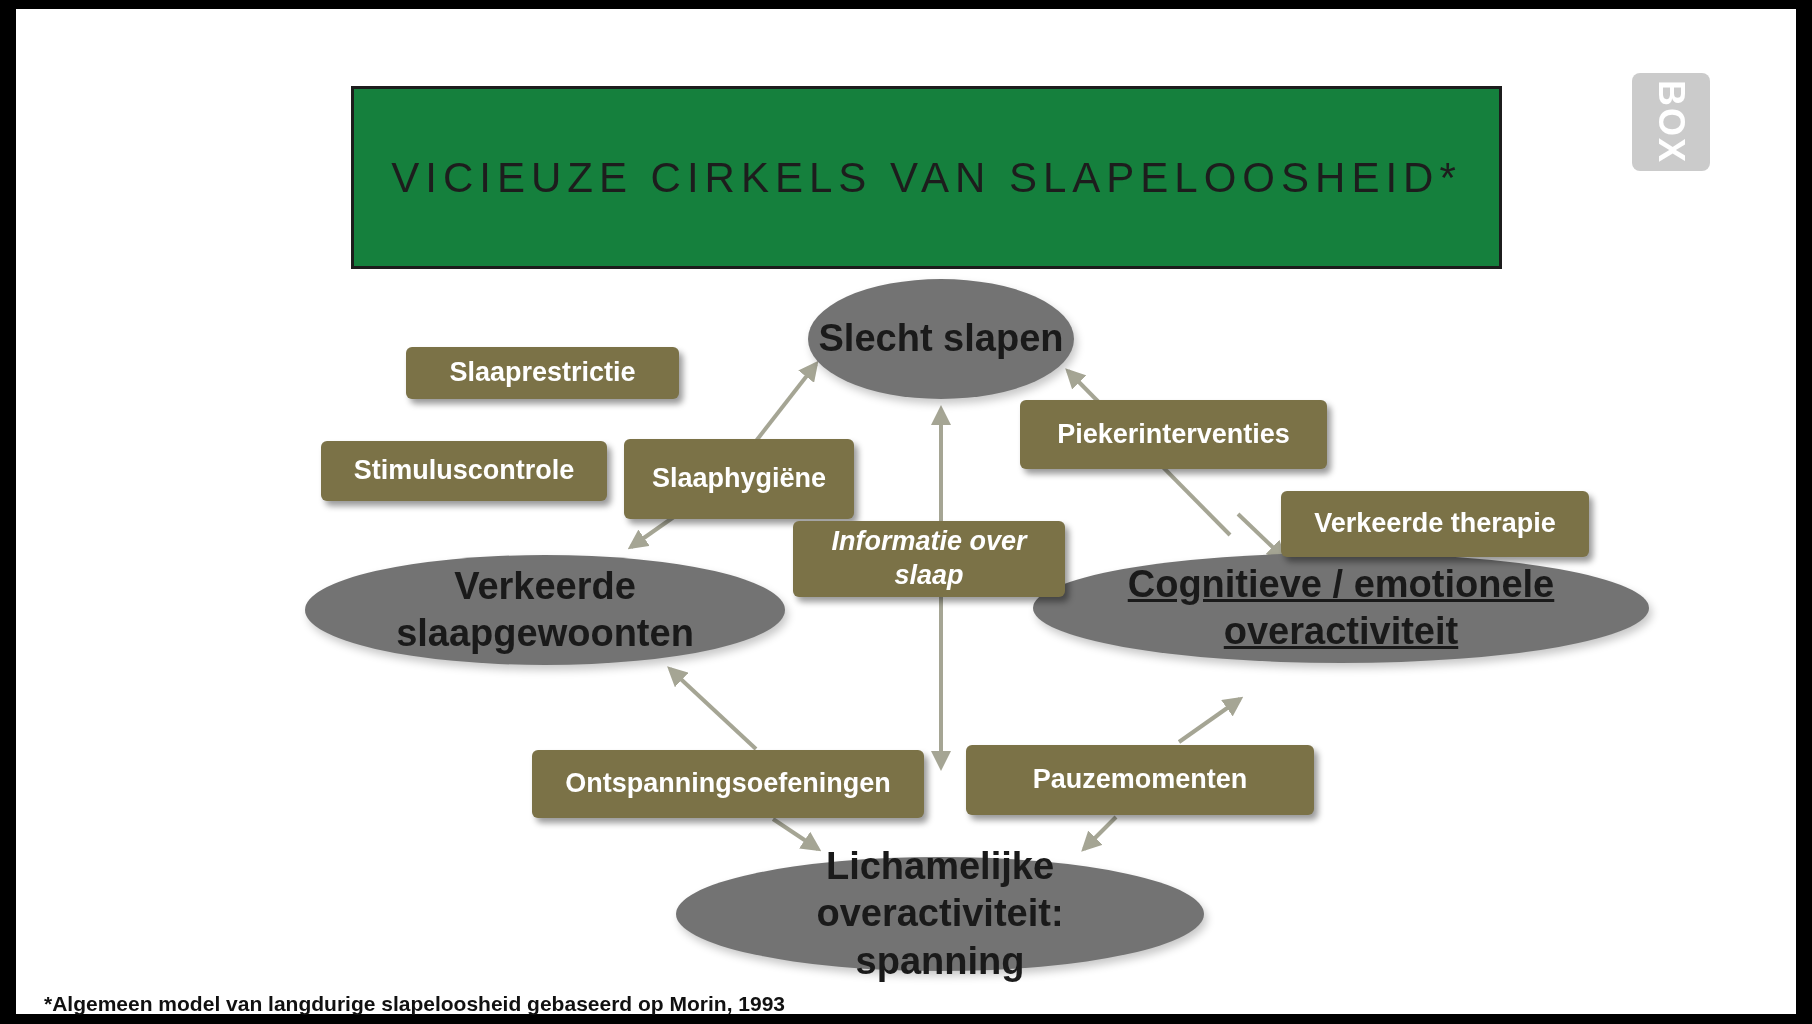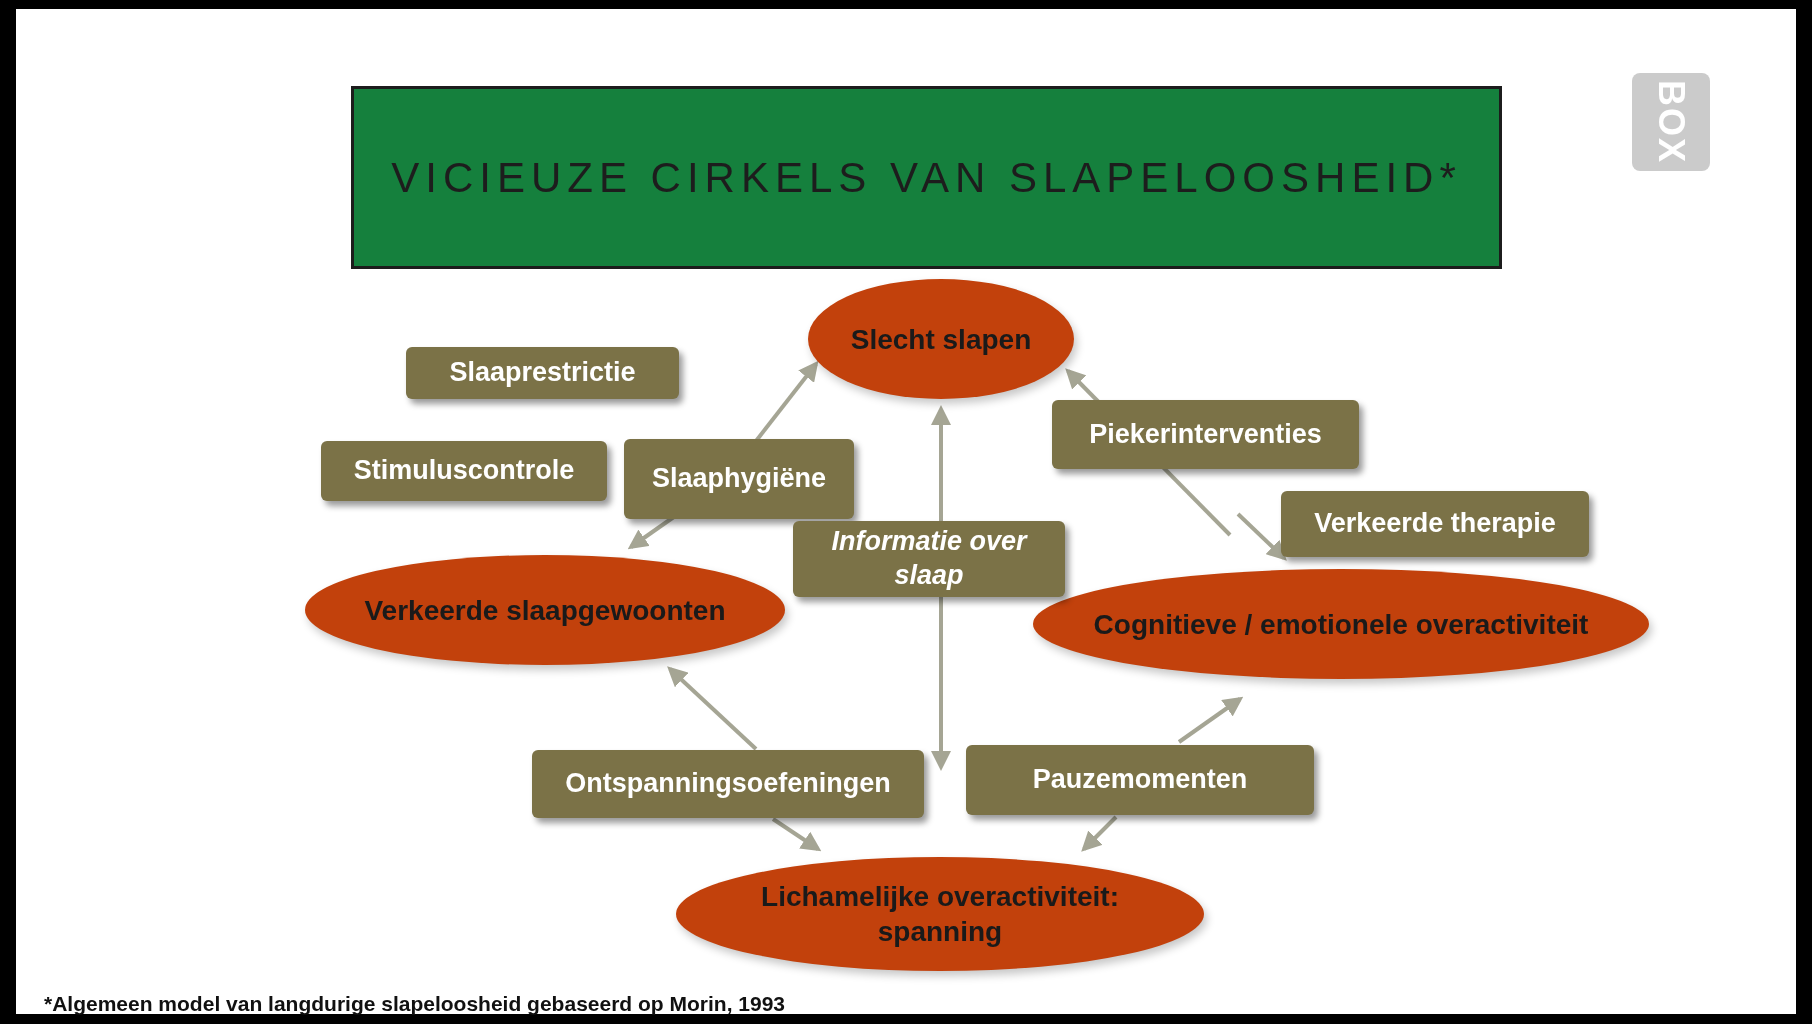--- a/index.html
+++ b/index.html
@@ -15,38 +15,38 @@
   
   .logo{position:absolute;left:1616px;top:64px;width:78px;height:98px;background:#c7c7c7;
     border-radius:8px;display:flex;align-items:center;justify-content:center;opacity:.92;}
   .logo span{transform:rotate(90deg);color:#ffffff;font-weight:bold;font-size:36px;letter-spacing:2px;}
 
   
   svg.arrows{position:absolute;left:0;top:0;width:1812px;height:1024px;z-index:1;}
 
   
   .node{position:absolute;z-index:2;display:flex;align-items:center;justify-content:center;text-align:center;}
-  .state{background:#c2410c;border-radius:50%;color:#1a1a1a;font-weight:bold;font-size:28px;
+  .state{background:#737373;border-radius:50%;color:#1a1a1a;font-weight:bold;font-size:38px;
     box-shadow:3px 5px 8px rgba(0,0,0,0.22);}
   .intervention{background:#7b7247;border-radius:6px;color:#ffffff;font-weight:bold;font-size:27px;
     box-shadow:4px 5px 6px rgba(0,0,0,0.40);}
   .state span,.intervention span{line-height:1.25;}
 
   
   .pos-slecht{left:792px;top:270px;width:266px;height:120px;}
   .pos-verkeerde{left:289px;top:546px;width:480px;height:110px;}
-  .pos-cogn-emo{left:1017px;top:560px;width:616px;height:110px;}
+  .pos-cogn-emo{left:1017px;top:544px;width:616px;height:110px;text-decoration:underline;}
   .pos-licham{left:660px;top:848px;width:528px;height:114px;}
   .pos-licham span{max-width:370px;}
 
   
   .pos-slaaprestrictie{left:390px;top:338px;width:273px;height:52px;}
   .pos-stimuluscontrole{left:305px;top:432px;width:286px;height:60px;}
   .pos-slaaphygiene{left:608px;top:430px;width:230px;height:80px;}
-  .pos-piekerinterventies{left:1036px;top:391px;width:307px;height:69px;}
+  .pos-piekerinterventies{left:1004px;top:391px;width:307px;height:69px;}
   .pos-cognitieve-therapie{left:1265px;top:482px;width:308px;height:66px;}
   .pos-informatie{left:777px;top:512px;width:272px;height:76px;}
   .pos-informatie span{max-width:230px;font-style:italic;}
   .pos-ontspanning{left:516px;top:741px;width:392px;height:68px;}
   .pos-pauze{left:950px;top:736px;width:348px;height:70px;}
 
   
   .footnote{position:absolute;left:28px;top:983px;font-size:21px;font-weight:bold;color:#111;z-index:2;text-align:center;}
 </style>
 </head>

